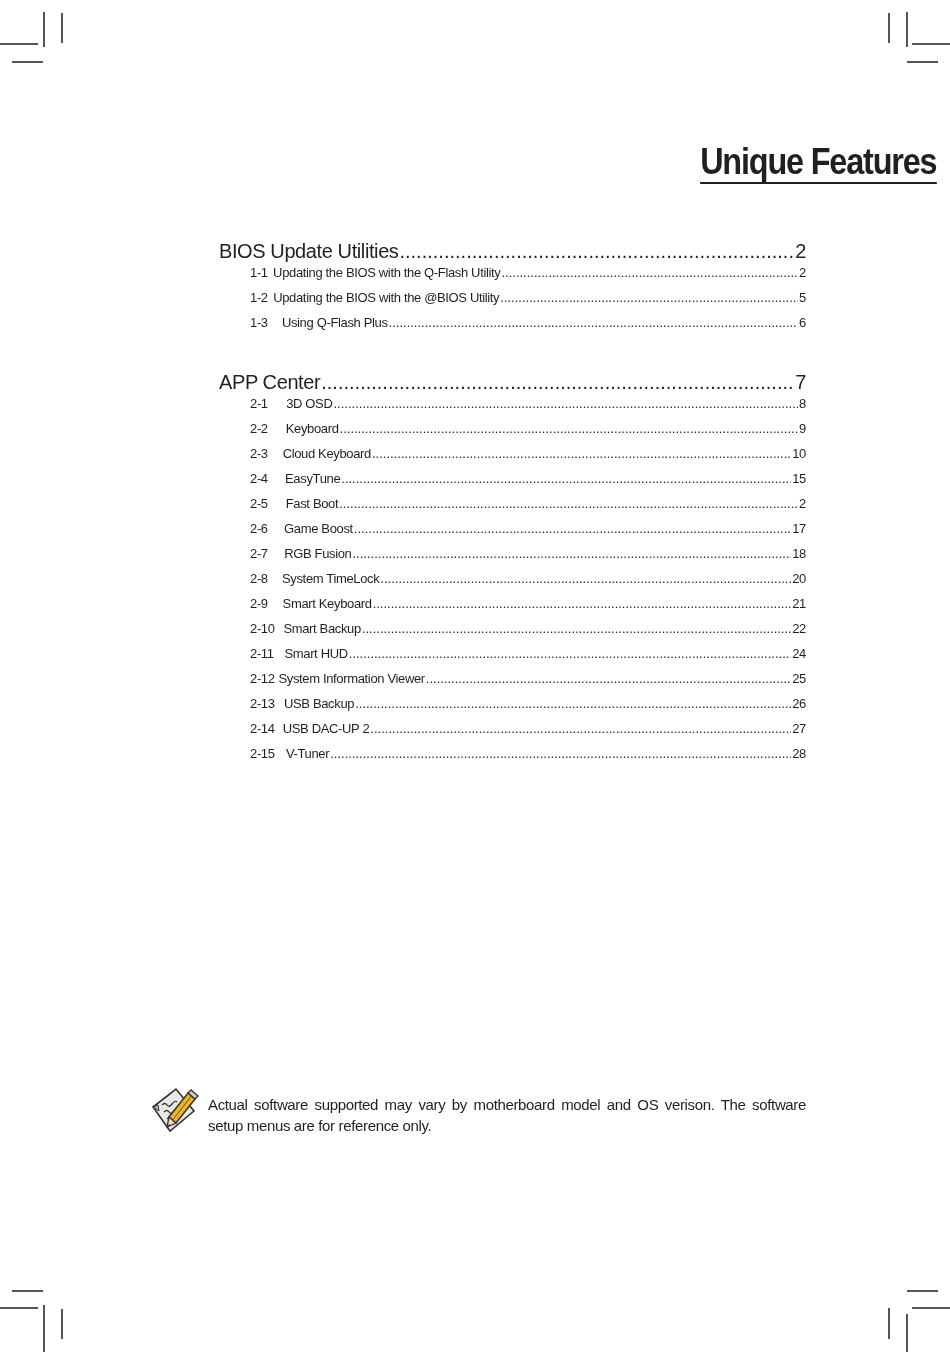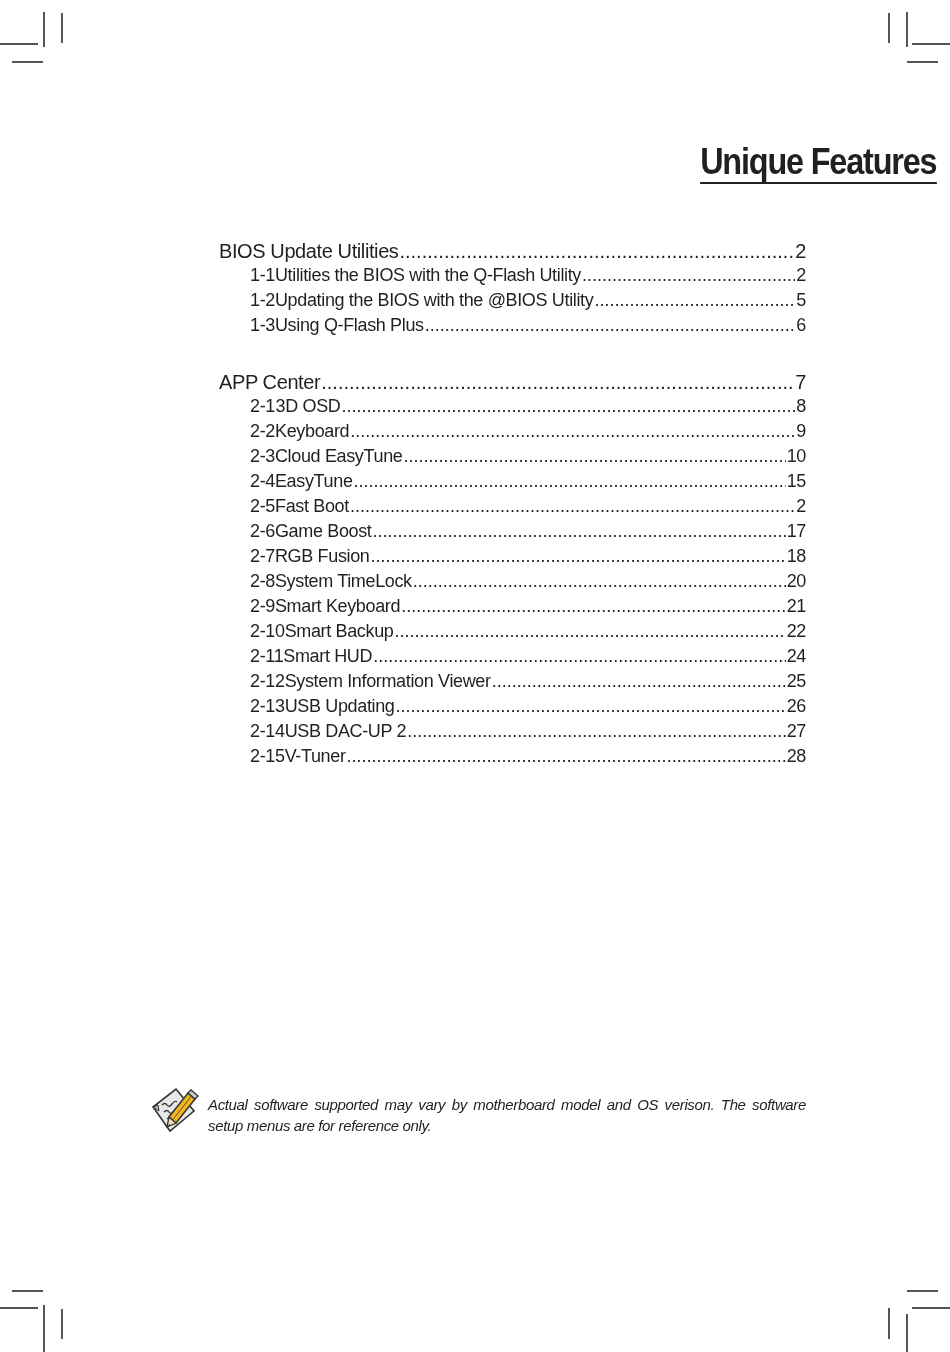--- a/index.html
+++ b/index.html
@@ -7,30 +7,30 @@
          font-family:"Liberation Sans", sans-serif; color:#231f20; }
   .crop { position:absolute; background:#555; }
   .title { position:absolute; left:0; right:0; top:143px; text-align:right; }
   .title span { font-family:"Liberation Sans", sans-serif; font-weight:bold;
                 font-size:36px; letter-spacing:-1.3px; transform:scaleX(0.9);
                 display:inline-block; border-bottom:2px solid #231f20;
                 padding-bottom:1px; line-height:38px; }
   .toc { position:absolute; left:219px; width:587px; }
   .row { position:relative; display:flex; align-items:baseline; white-space:nowrap; overflow:hidden; }
   .row.main { font-size:20px; height:25px; letter-spacing:-0.4px; }
-  .row.sub { font-size:18px; height:25px; letter-spacing:-0.35px; }
+  .row.sub { font-size:13px; height:25px; letter-spacing:-0.35px; }
   .num { display:inline-block; width:54px; padding-left:31px; }
   .label { flex:0 0 auto; }
   .dots { flex:1 1 auto; overflow:hidden; margin:0 1px; }
   .dots::after { content:"................................................................................................................................................................................................"; letter-spacing:0px; }
   .page { flex:0 0 auto; text-align:right; }
   .note { position:absolute; left:150px; top:1085px; width:656px; }
   .note-icon { position:absolute; left:0; top:0; width:52px; height:50px; }
   .note-text { position:absolute; left:58px; top:9px; width:598px; font-size:15px;
-               line-height:21px; text-align:justify; letter-spacing:-0.35px;font-style:italic; }
+               line-height:21px; text-align:justify; letter-spacing:-0.35px; }
 </style>
 </head>
 <body>
 
 <div>
   <div class="crop" style="left:43px;top:12px;width:1.5px;height:35px;"></div>
   <div class="crop" style="left:0;top:43px;width:38px;height:1.5px;"></div>
   <div class="crop" style="left:61px;top:13px;width:1.5px;height:30px;"></div>
   <div class="crop" style="left:12px;top:61px;width:31px;height:1.5px;"></div>
 
@@ -55,21 +55,21 @@
 </div>
 
 <div class="toc" style="top:240px;">
   <div class="row main">
     <span class="label">BIOS Update Utilities</span>
     <span class="dots"></span>
     <span class="page">2</span>
   </div>
   <div class="row sub">
     <span class="num">1-1</span>
-    <span class="label">Utilities the BIOS with the Q-Flash Utility</span>
+    <span class="label">Updating the BIOS with the Q-Flash Utility</span>
     <span class="dots"></span>
     <span class="page">2</span>
   </div>
   <div class="row sub">
     <span class="num">1-2</span>
     <span class="label">Updating the BIOS with the @BIOS Utility </span>
     <span class="dots"></span>
     <span class="page">5</span>
   </div>
   <div class="row sub">
@@ -93,21 +93,21 @@
     <span class="page">8</span>
   </div>
   <div class="row sub">
     <span class="num">2-2</span>
     <span class="label">Keyboard </span>
     <span class="dots"></span>
     <span class="page">9</span>
   </div>
   <div class="row sub">
     <span class="num">2-3</span>
-    <span class="label">Cloud EasyTune</span>
+    <span class="label">Cloud Keyboard</span>
     <span class="dots"></span>
     <span class="page">10</span>
   </div>
   <div class="row sub">
     <span class="num">2-4</span>
     <span class="label">EasyTune</span>
     <span class="dots"></span>
     <span class="page">15</span>
   </div>
   <div class="row sub">
@@ -153,21 +153,21 @@
     <span class="page">24</span>
   </div>
   <div class="row sub">
     <span class="num">2-12</span>
     <span class="label">System Information Viewer</span>
     <span class="dots"></span>
     <span class="page">25</span>
   </div>
   <div class="row sub">
     <span class="num">2-13</span>
-    <span class="label">USB Updating </span>
+    <span class="label">USB Backup </span>
     <span class="dots"></span>
     <span class="page">26</span>
   </div>
   <div class="row sub">
     <span class="num">2-14</span>
     <span class="label">USB DAC-UP 2 </span>
     <span class="dots"></span>
     <span class="page">27</span>
   </div>
   <div class="row sub">

